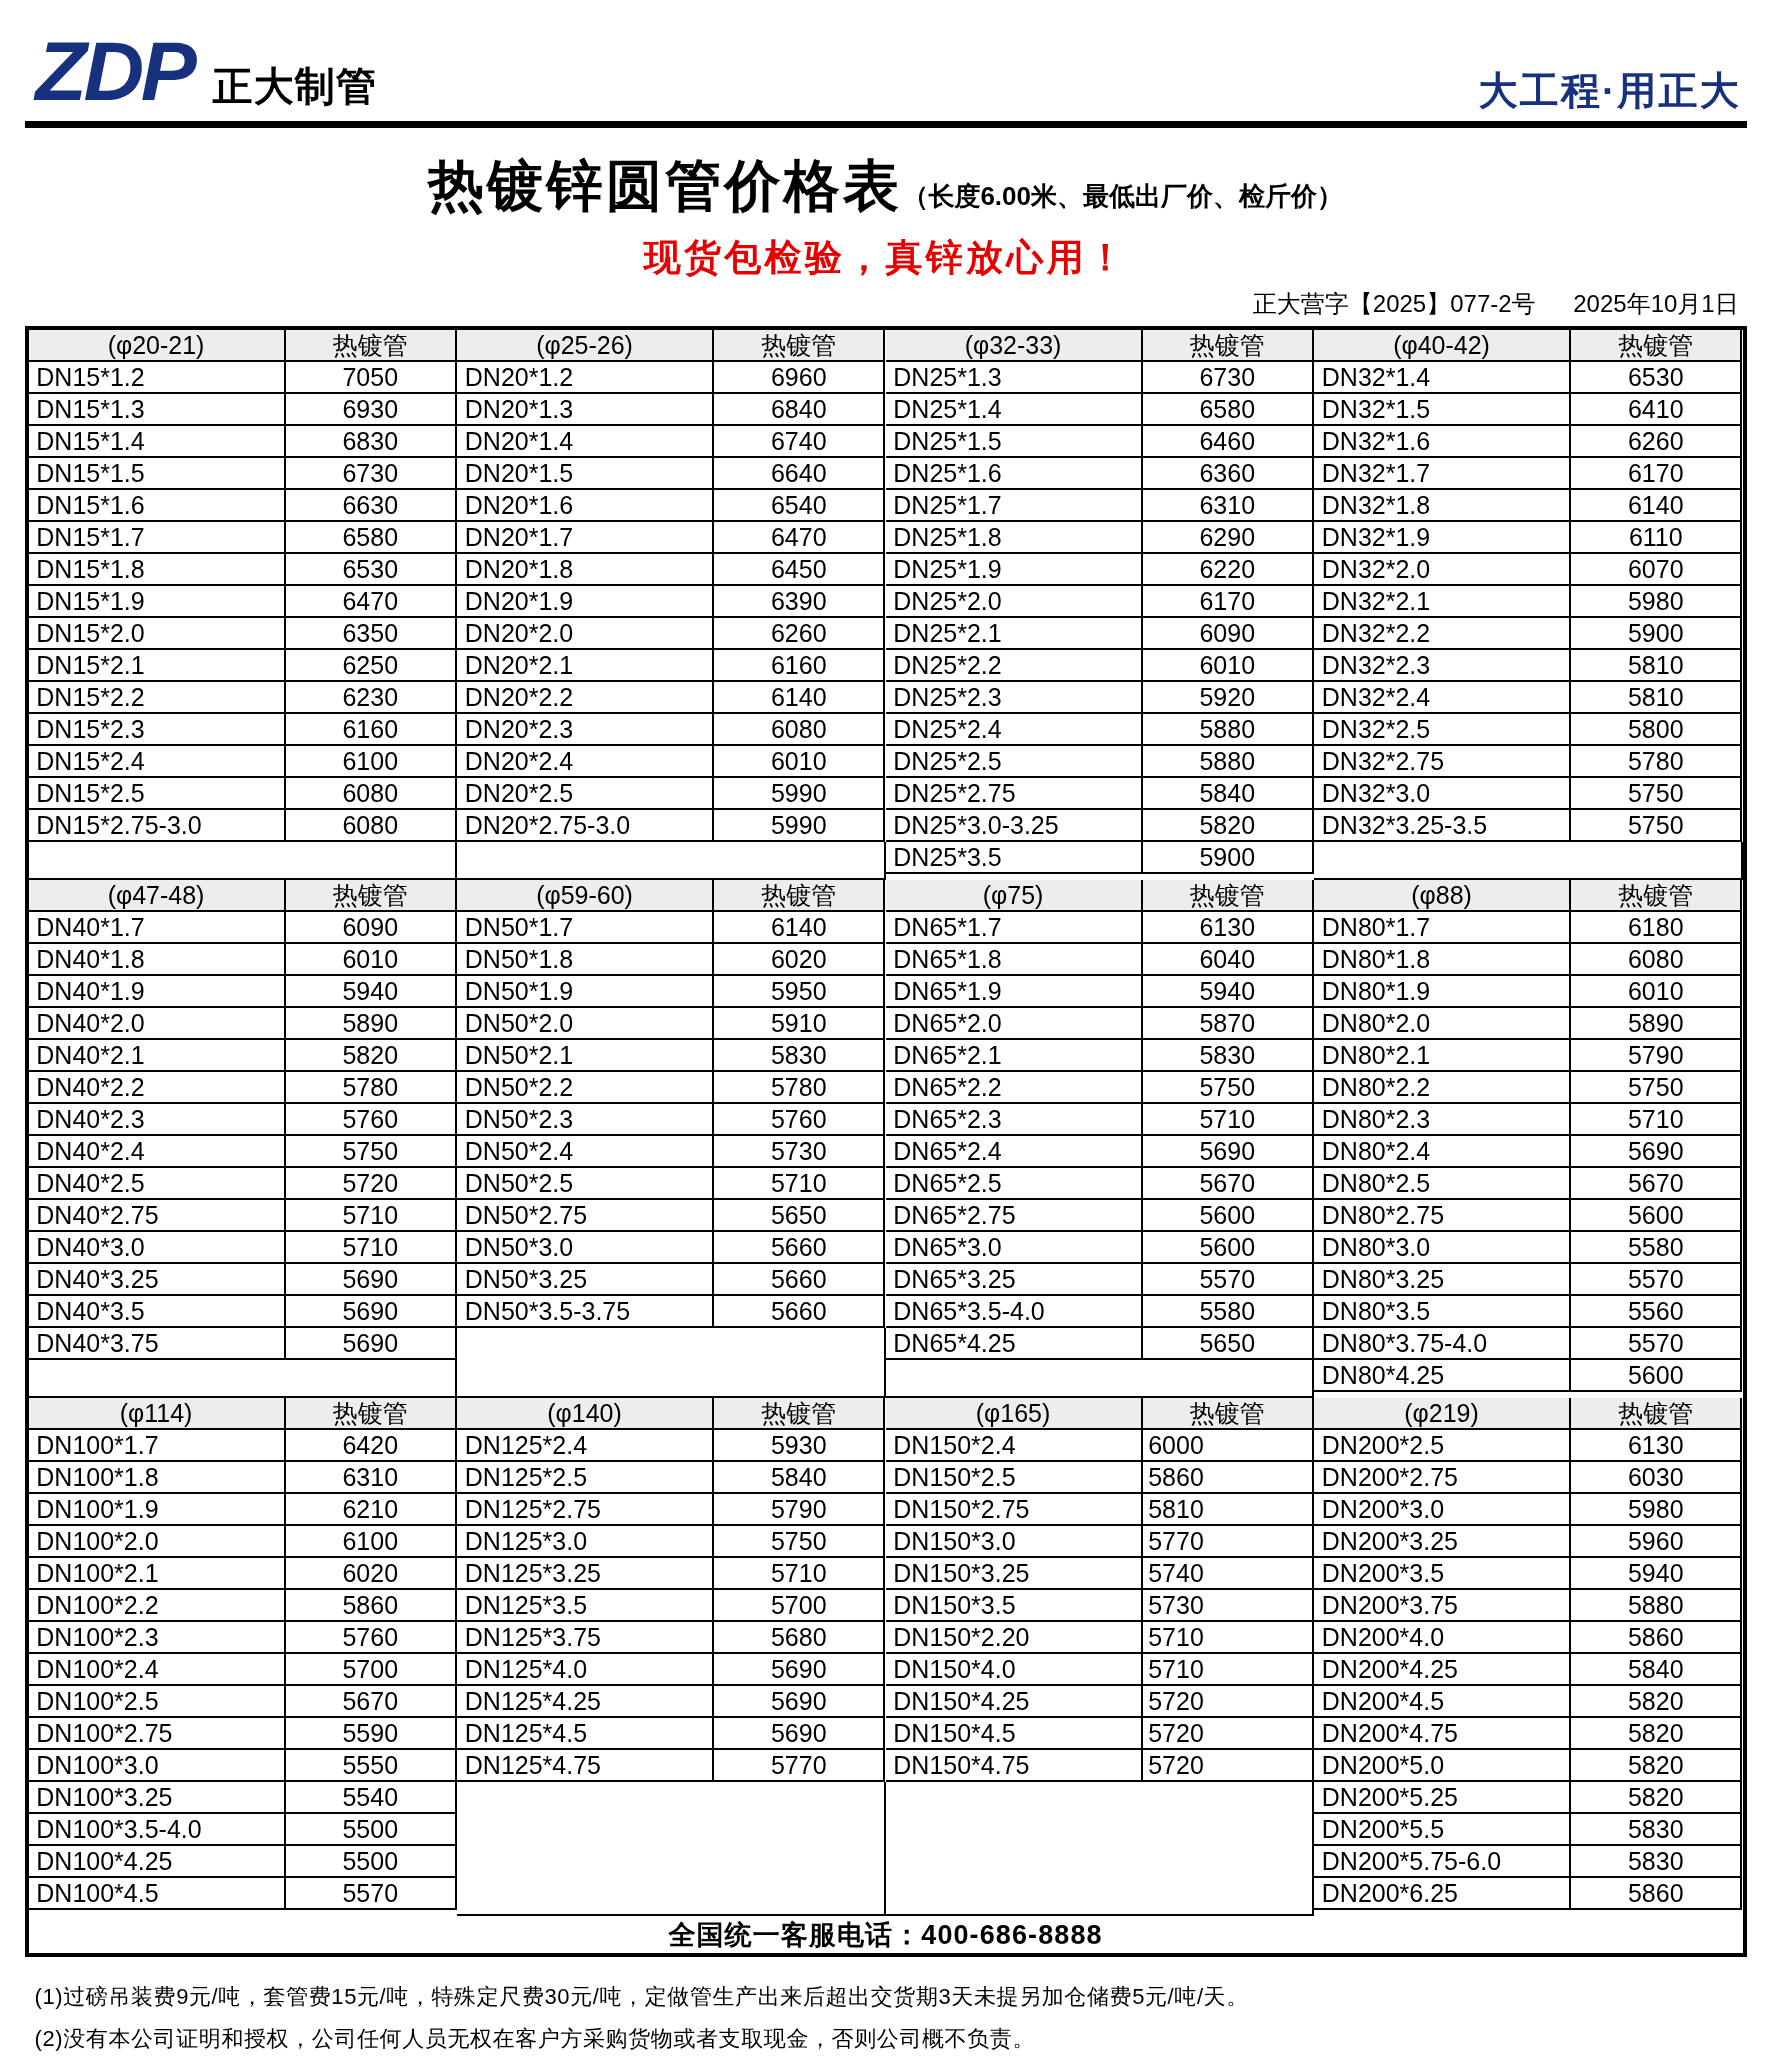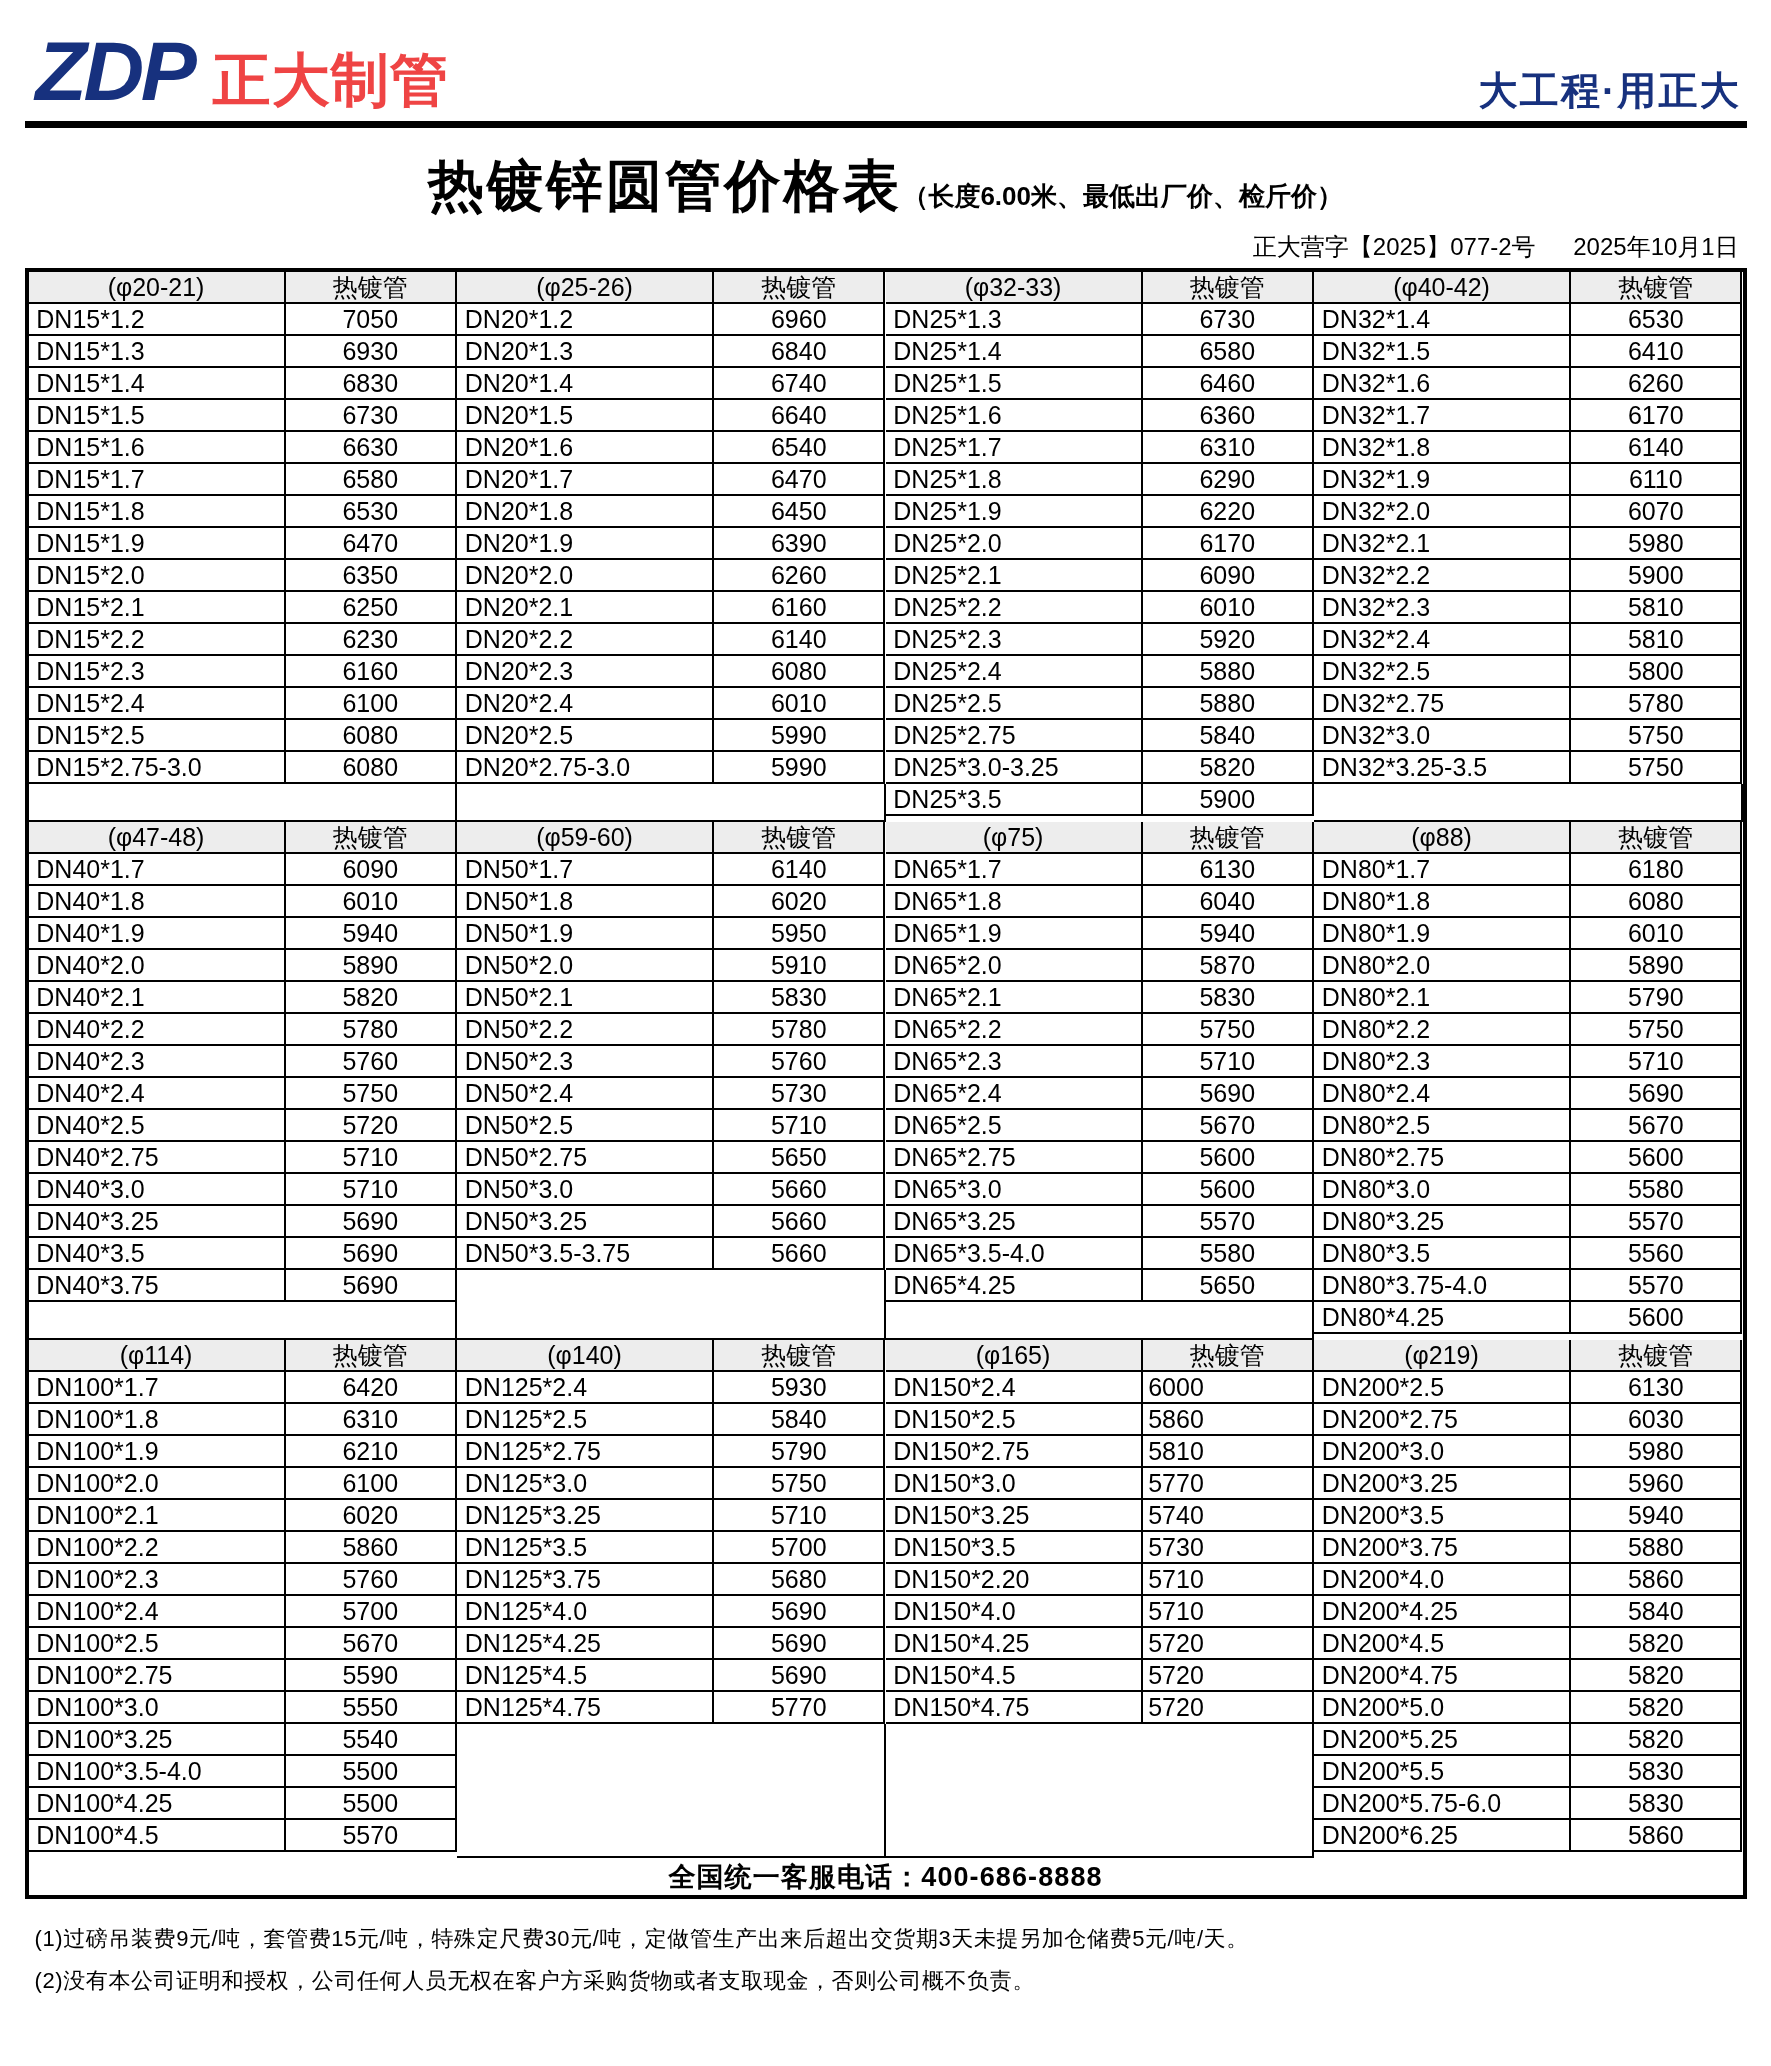--- a/index.html
+++ b/index.html
@@ -8,21 +8,21 @@
     width: 1771px; height: 2066px;
     font-family: "Liberation Sans", "DejaVu Sans", sans-serif;
     color:#000; position: relative;
   }
   .page { width:100%; height:100%; padding: 23.4px 24.5px 0 24.5px; border-radius: 24px; }
 
   
   .topbar { display:flex; justify-content:space-between; align-items:flex-end; padding: 5.6px 5.6px 0 11px; }
   .logo-wrap { display:flex; align-items:baseline; gap:19px; }
   .logo-zdp { font-size:84px; font-weight:900; color:#17317e; letter-spacing:-3.3px; line-height:1; font-style: italic; }
-  .logo-company { font-size:58px; font-weight:900; color:#ef4444; line-height:1; letter-spacing:1.1px; }
+  .logo-company { font-size:40px; font-weight:900; color:#000000; line-height:1; letter-spacing:1.1px; }
   .slogan { font-size:39px; font-weight:700; color:#17317e; line-height:1; padding-bottom:3.3px; letter-spacing:2.2px; }
   .top-rule { height:7.3px; background:#000; margin-top:7.8px; }
 
   
   .title-row { text-align:center; margin-top:21px; white-space:nowrap; }
   .title-main { font-size:56px; font-weight:900; letter-spacing:3.3px; }
   .title-sub { font-size:26px; font-weight:700; }
   .promo { text-align:center; color:#e60000; font-size:37px; font-weight:900; margin-top:7.8px; letter-spacing:3.3px; }
   .docline { text-align:right; font-size:24px; margin-top:5.6px; padding-right:7.8px; }
   .docline span { margin-left:31px; }
@@ -58,20 +58,21 @@
       <span class="logo-zdp">ZDP</span>
       <span class="logo-company">正大制管</span>
     </div>
     <div class="slogan">大工程·用正大</div>
   </div>
   <div class="top-rule"></div>
 
   <div class="title-row">
     <span class="title-main">热镀锌圆管价格表</span><span class="title-sub">（长度6.00米、最低出厂价、检斤价）</span>
   </div>
+  <div class="promo">现货包检验，真锌放心用！</div>
 
   <div class="docline">
     <span>正大营字【2025】077-2号</span>
     <span>2025年10月1日</span>
   </div>
 
   <div class="price-table">
     <div>
         <div class="section" style="height: 550px;">
           <div class="pair">

